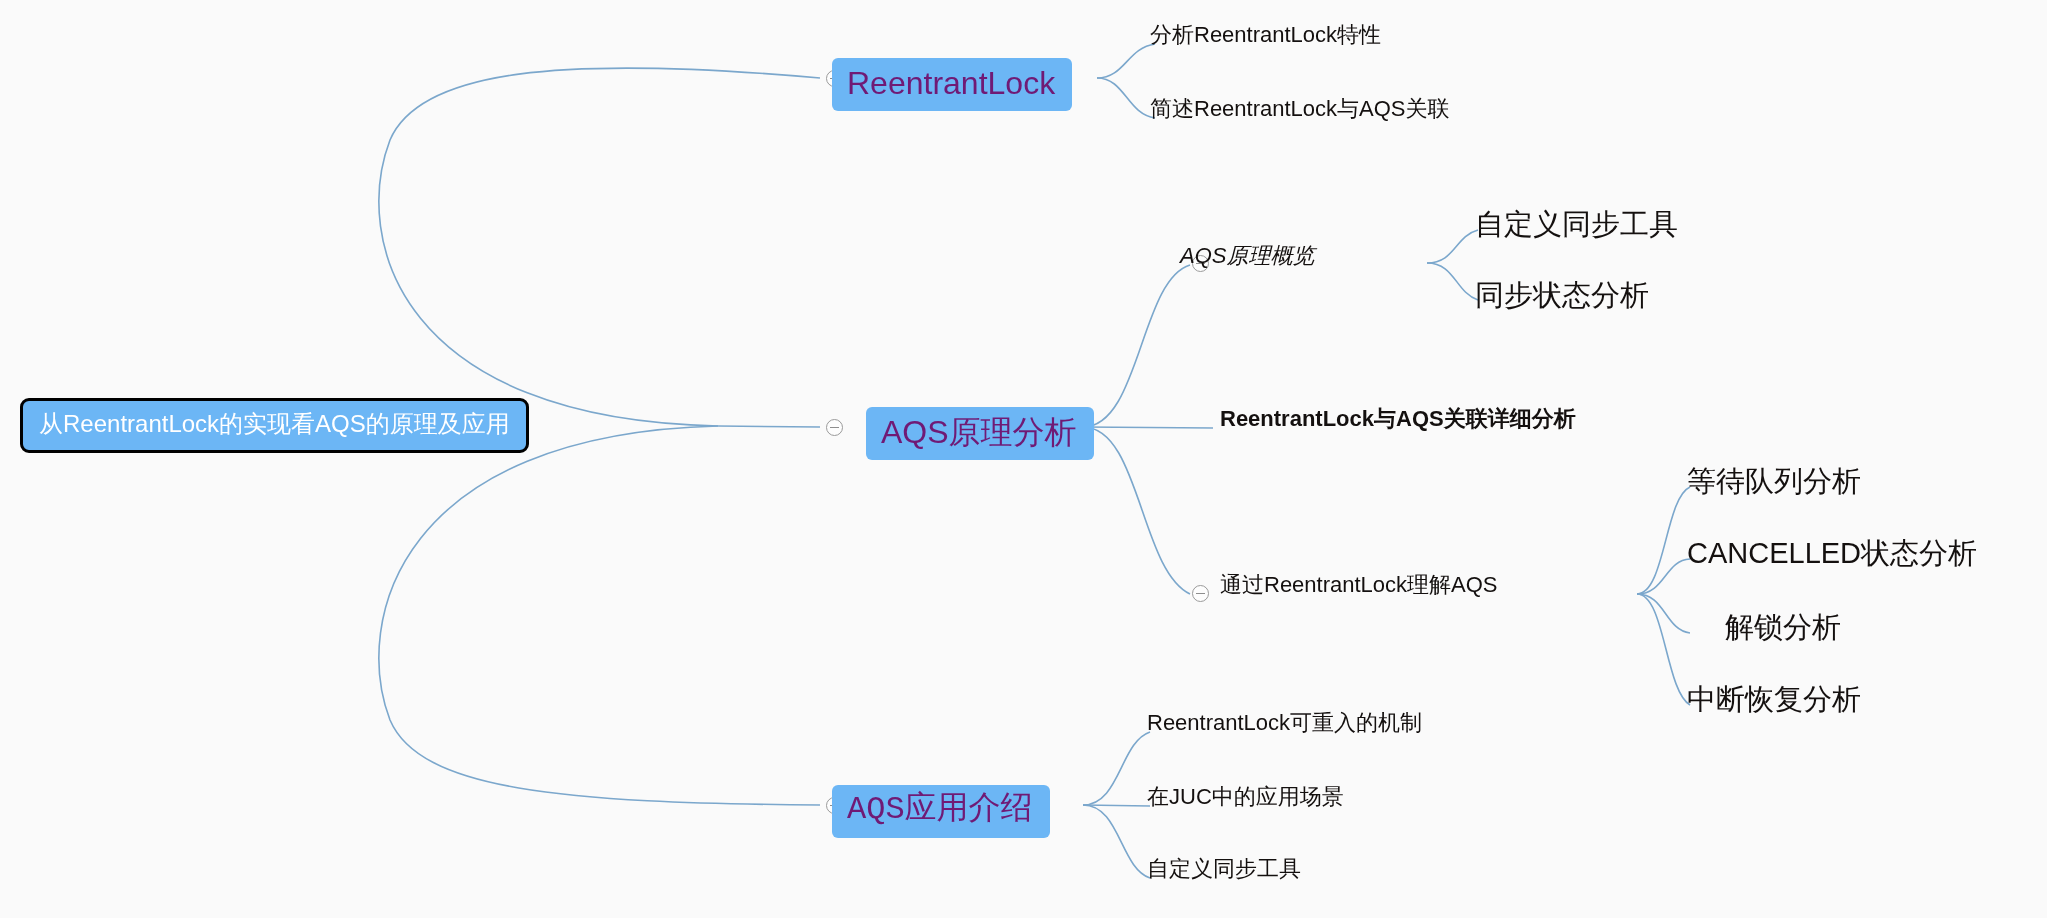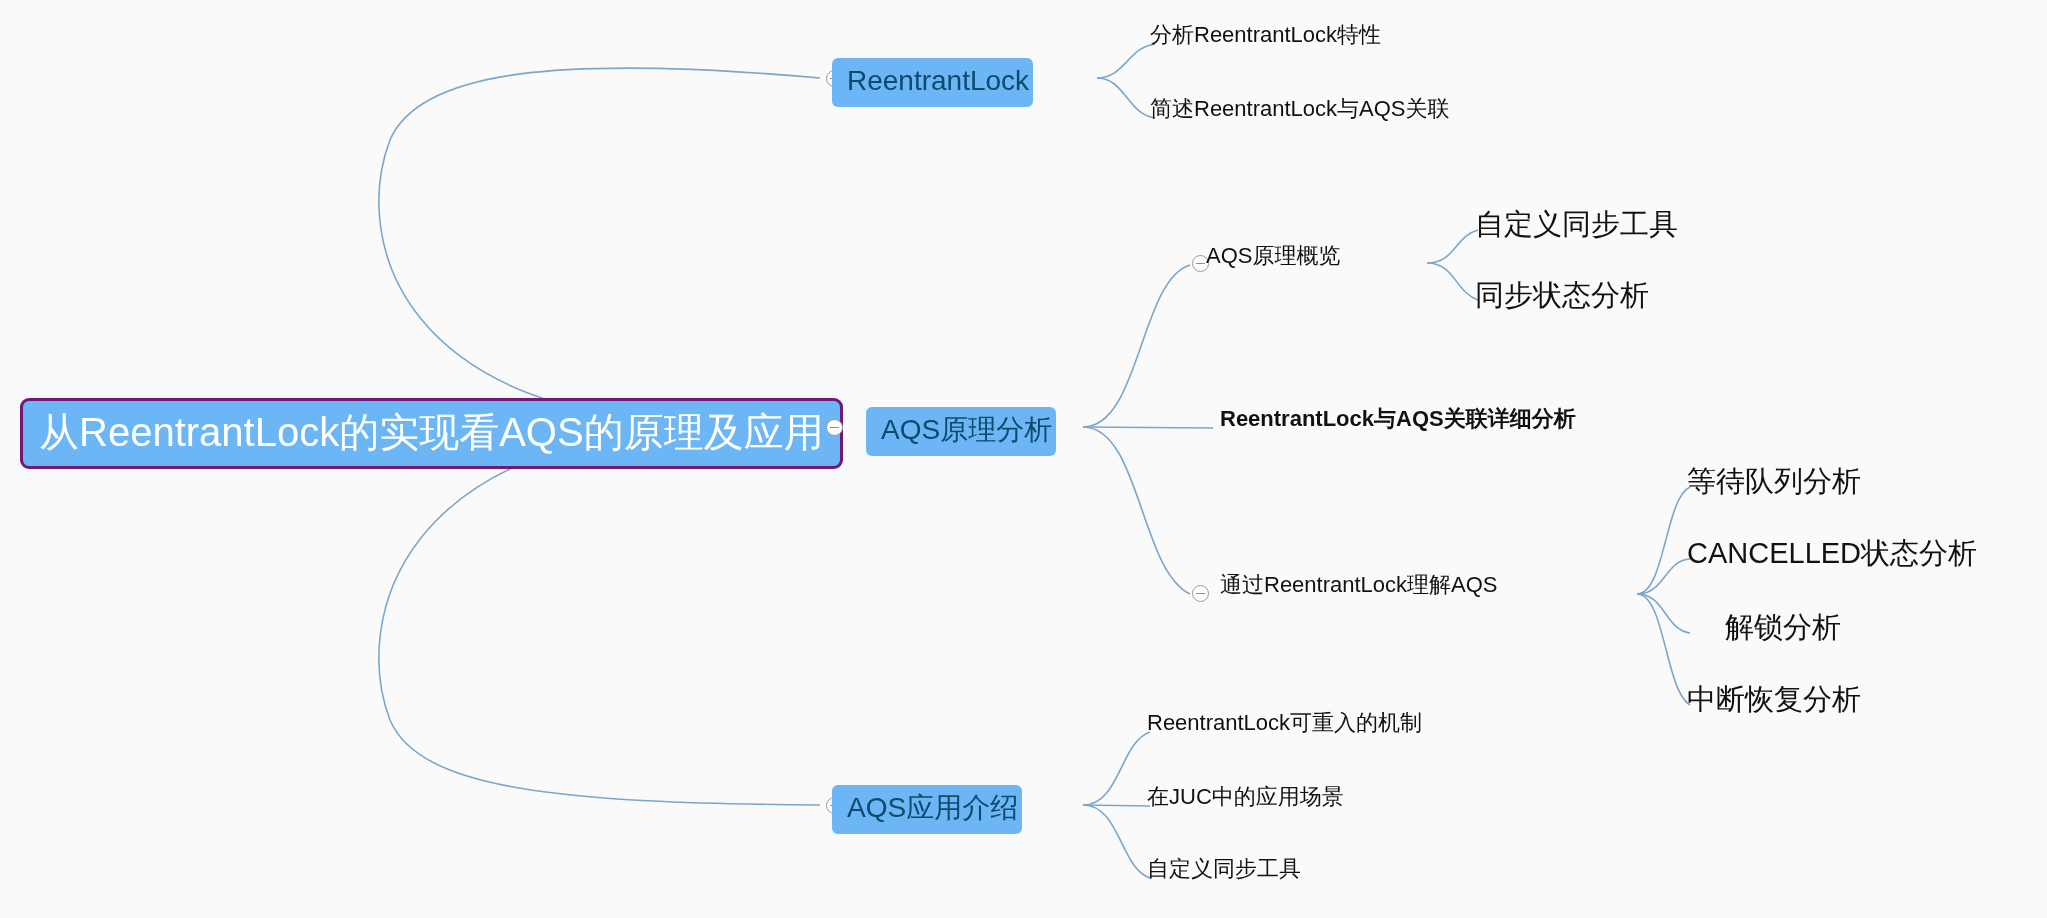--- a/index.html
+++ b/index.html
@@ -33,35 +33,35 @@
 
   .node {
     position: absolute;
     white-space: nowrap;
     line-height: 1;
   }
 
   
   .node.root {
     background: #6cb6f5;
-    border: 3px solid #701a75;
+    border: 3px solid #000000;
     border-radius: 9px;
     color: #ffffff;
-    font-size: 40px;
+    font-size: 24px;
     padding: 11px 16px 14px 16px;
     letter-spacing: 0px;
   }
 
   
   .node.lvl1 {
     background: #6cb6f5;
     border-radius: 6px;
-    color: #0c4a6e;
-    font-size: 28px;
-    padding: 9px 4px 12px 15px;
+    color: #701a75;
+    font-size: 32px;
+    padding: 9px 17px 12px 15px;
   }
 
   
   .node.plain {
     color: #14100f;
     font-size: 22px;
     padding: 4px 2px 6px 2px;
   }
   .node.plain.small {
     font-size: 29px;
@@ -122,35 +122,35 @@
   <div class="toggle" style="left:826px; top:70px;"></div>
   <div class="node lvl1" style="left:832px; top:58px;">ReentrantLock</div>
 
   <div class="node plain" style="left:1148px; top:20px;">分析ReentrantLock特性</div>
   <div class="node plain" style="left:1148px; top:94px;">简述ReentrantLock与AQS关联</div>
 
   <div class="toggle" style="left:826px; top:419px;"></div>
   <div class="node lvl1" style="left:832px; top:407px;margin-left:34px;">AQS原理分析</div>
 
   <div class="toggle" style="left:1192px; top:255px;"></div>
-  <div class="node plain" style="left:1204px; top:241px;">AQS原理概览</div>
+  <div class="node plain" style="left:1178px; top:241px;font-style:italic;">AQS原理概览</div>
 
   <div class="node plain small" style="left:1473px; top:206px;">自定义同步工具</div>
   <div class="node plain small" style="left:1473px; top:277px;">同步状态分析</div>
 
   <div class="node plain" style="left:1218px; top:404px;font-weight:bold;">ReentrantLock与AQS关联详细分析</div>
 
   <div class="toggle" style="left:1192px; top:585px;"></div>
   <div class="node plain" style="left:1218px; top:570px;">通过ReentrantLock理解AQS</div>
 
   <div class="node plain small" style="left:1685px; top:463px;">等待队列分析</div>
   <div class="node plain small" style="left:1685px; top:535px;">CANCELLED状态分析</div>
   <div class="node plain small" style="left:1723px; top:609px;">解锁分析</div>
   <div class="node plain small" style="left:1685px; top:681px;">中断恢复分析</div>
 
   <div class="toggle" style="left:826px; top:797px;"></div>
-  <div class="node lvl1" style="left:832px; top:785px;">AQS应用介绍</div>
+  <div class="node lvl1" style="left:832px; top:785px;font-family:Liberation Mono, monospace;">AQS应用介绍</div>
 
   <div class="node plain" style="left:1145px; top:708px;">ReentrantLock可重入的机制</div>
   <div class="node plain" style="left:1145px; top:782px;">在JUC中的应用场景</div>
   <div class="node plain" style="left:1145px; top:854px;">自定义同步工具</div>
 
 </div>
 
 </body></html>

